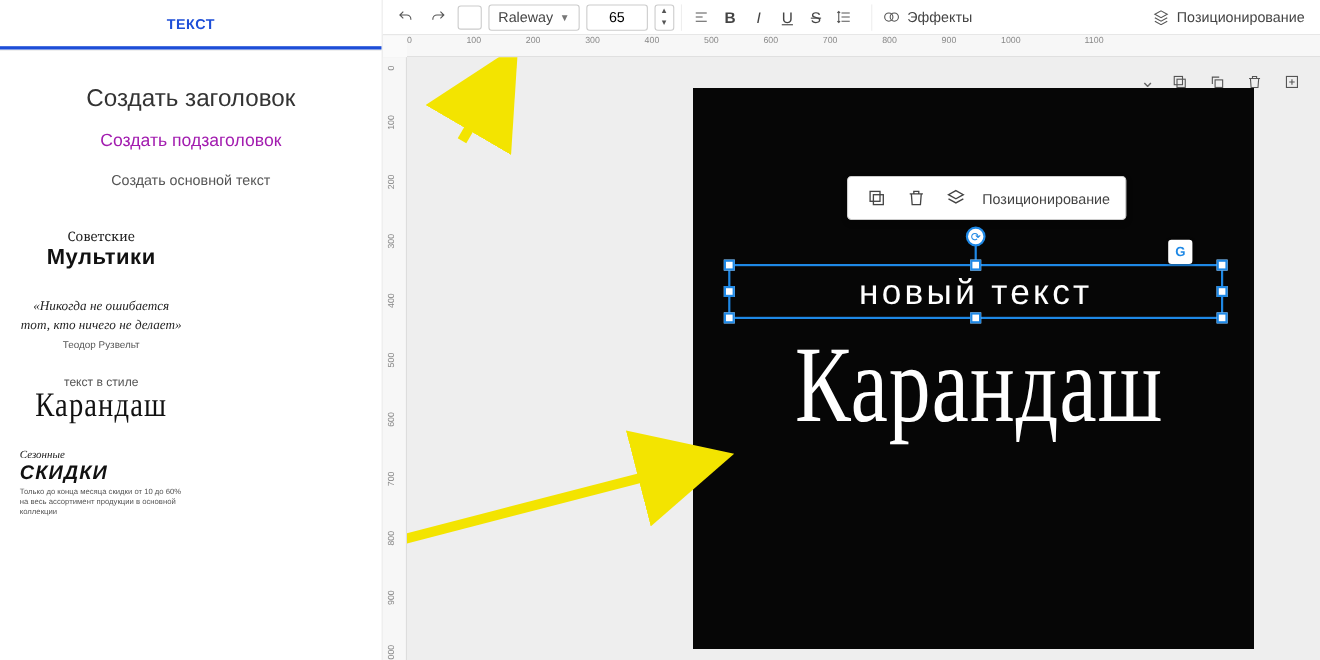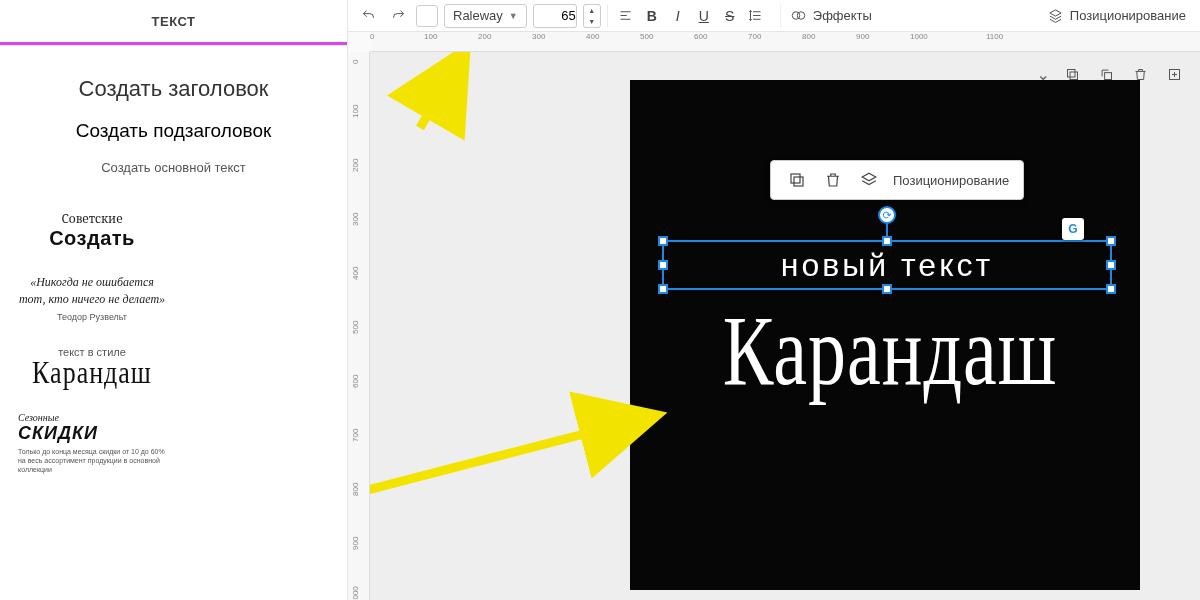--- a/index.html
+++ b/index.html
@@ -1,43 +1,43 @@
 <!DOCTYPE html>
 <html><head>
 <meta charset="utf-8">
 <style>
 *{box-sizing:border-box;margin:0;padding:0;font-family:Arial,Helvetica,sans-serif}
 html,body{width:1200px;height:600px;overflow:hidden;background:#fff}
 .app{display:flex;width:1200px;height:600px}
 .side{width:348px;height:100%;border-right:1px solid #e5e5e5;display:flex;flex-direction:column;overflow-y:auto}
 .tabs{display:flex;height:46px;border-bottom:1px solid #e5e5e5}
 .tab{flex:1;display:flex;align-items:center;justify-content:center;font-size:13px;letter-spacing:.5px;color:#555;cursor:pointer}
-.tab.active{color:#404040;font-weight:600;border-bottom:3px solid #d946ef}
+.tab.active{color:#1d4ed8;font-weight:600;border-bottom:3px solid #1d4ed8}
 .create-list{padding:30px 10px 0 10px;display:flex;flex-direction:column;align-items:center;gap:18px}
 .create-h1{font-size:22px;font-weight:400;color:#333;cursor:pointer;text-align:center}
-.create-h2{font-size:19px;font-weight:400;color:#000000;cursor:pointer}
+.create-h2{font-size:16px;font-weight:400;color:#a21caf;cursor:pointer}
 .create-body{font-size:13px;color:#555;cursor:pointer}
 .presets{padding:35px 18px;display:flex;flex-wrap:wrap;gap:24px 18px}
 .preset{width:148px;display:flex;flex-direction:column;align-items:center;justify-content:center;cursor:pointer}
 .p1-t{font-size:12px;font-family:'serif';color:#222}
 .p1-b{font-size:20px;font-weight:900;color:#111;letter-spacing:.5px}
 .p2{font-size:12px;font-style:italic;font-family:'Georgia',serif;text-align:center;color:#222;line-height:1.4}
 .p2-auth{font-size:9px;color:#555;margin-top:4px}
 .p3-t{font-size:11px;color:#555}
 .p3-b{font-size:26px;letter-spacing:1px;color:#111;font-family:'Brush Script MT',cursive;transform:scaleY(1.2)}
 .p4-t{font-size:10px;font-style:italic;font-family:'Georgia',serif;color:#222;align-self:flex-start}
 .p4-b{font-size:18px;font-weight:900;font-style:italic;letter-spacing:1px;color:#111;align-self:flex-start}
 .p4-s{font-size:7px;color:#555;line-height:1.3;align-self:flex-start;margin-top:3px}
 
 .main{flex:1;height:100%;display:flex;flex-direction:column;background:#fafafa;position:relative}
 .toolbar{height:32px;background:#fff;border-bottom:1px solid #e5e5e5;display:flex;align-items:center;padding:0 8px;gap:6px;font-size:13px;color:#444}
 .tbtn{width:24px;height:24px;display:flex;align-items:center;justify-content:center;border-radius:3px;cursor:pointer}
 .swatch{width:22px;height:22px;border:1px solid #ccc;border-radius:3px;background:#fff;cursor:pointer}
 .font-sel{display:flex;align-items:center;border:1px solid #ccc;border-radius:3px;padding:0 8px;height:24px;gap:6px;cursor:pointer;background:#fff}
-.size-in{width:44px;height:24px;border:1px solid #ccc;border-radius:3px;text-align:right;font-size:13px}
+.size-in{width:56px;height:24px;border:1px solid #ccc;border-radius:3px;text-align:center;font-size:13px}
 .step{width:18px;height:24px;border:1px solid #ccc;border-radius:3px;display:flex;flex-direction:column;cursor:pointer;background:#fff}
 .step div{flex:1;display:flex;align-items:center;justify-content:center;font-size:7px;color:#555}
 .tgroup{display:flex;align-items:center;gap:2px;padding:0 6px;border-left:1px solid #eee}
 .tbtn svg{width:15px;height:15px;stroke:#555;fill:none;stroke-width:1.6}
 .lbl{font-size:13px;color:#444;cursor:pointer}
 
 .rulerH{height:20px;background:#f7f7f7;border-bottom:1px solid #ddd;position:relative;margin-left:22px;overflow:hidden}
 .rulerH .tick{position:absolute;top:0;font-size:8px;color:#888}
 .workspace{flex:1;display:flex;position:relative;background:#eee}
 .rulerV{width:22px;background:#f7f7f7;border-right:1px solid #ddd;position:relative;overflow:hidden}
@@ -77,21 +77,21 @@
       <div class="tab active">ТЕКСТ</div>
     </div>
     <div class="create-list">
       <div class="create-h1">Создать заголовок</div>
       <div class="create-h2">Создать подзаголовок</div>
       <div class="create-body">Создать основной текст</div>
     </div>
     <div class="presets">
       <div class="preset">
         <span class="p1-t">Советские</span>
-        <span class="p1-b">Создать</span>
+        <span class="p1-b">Мультики</span>
       </div>
       <div class="preset">
         <span class="p2">«Никогда не ошибается тот, кто ничего не делает»</span>
         <span class="p2-auth">Теодор Рузвельт</span>
       </div>
       <div class="preset">
         <span class="p3-t">текст в стиле</span>
         <span class="p3-b">Карандаш</span>
       </div>
       <div class="preset" style="align-items:flex-start">

